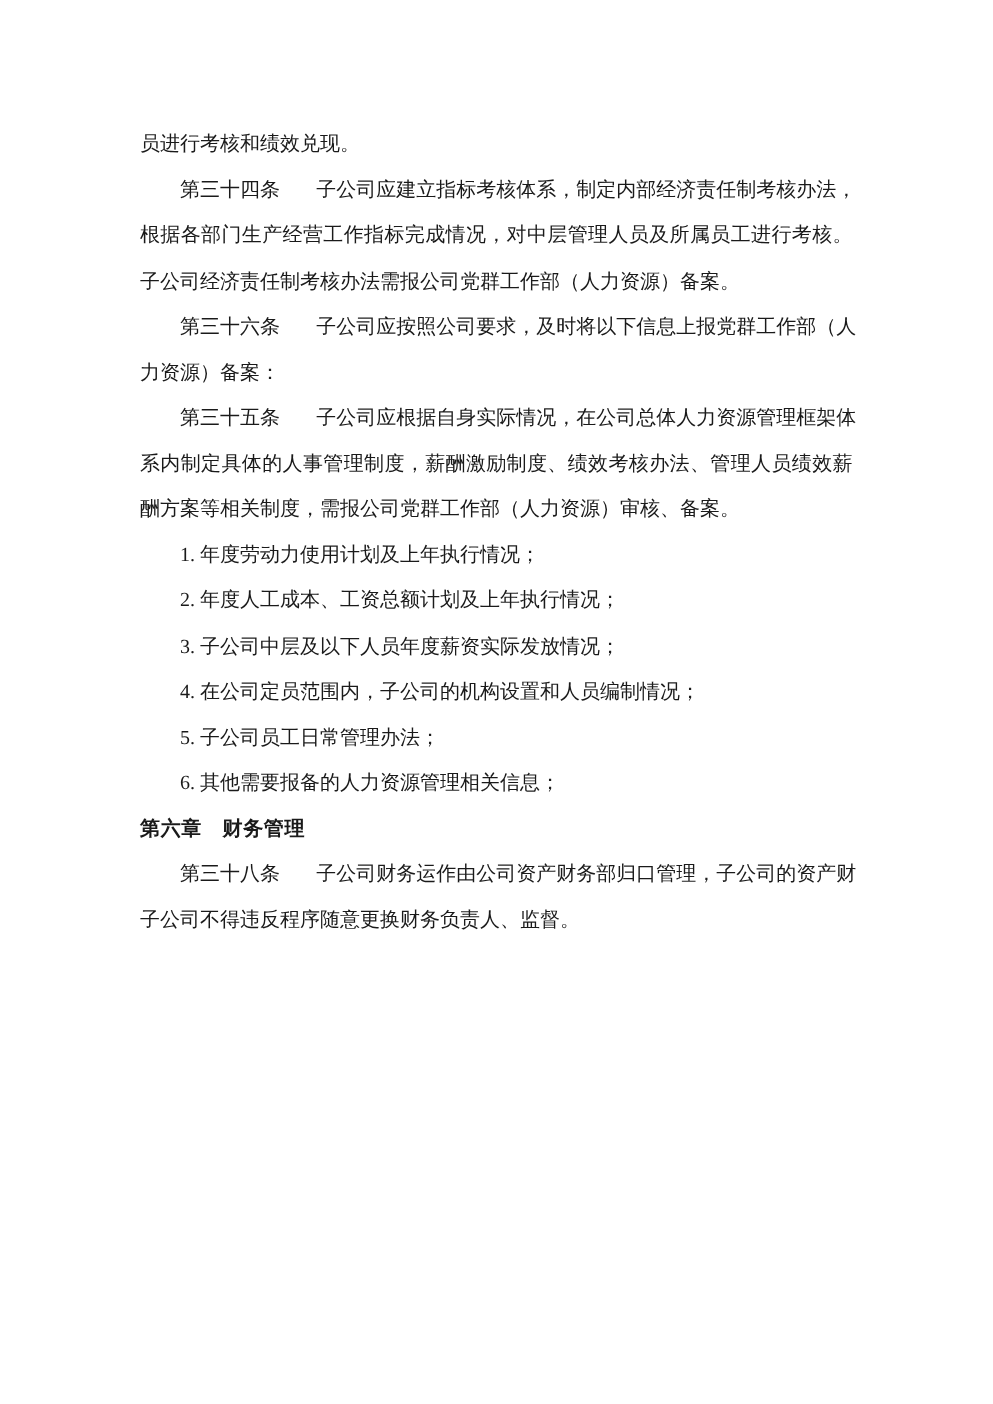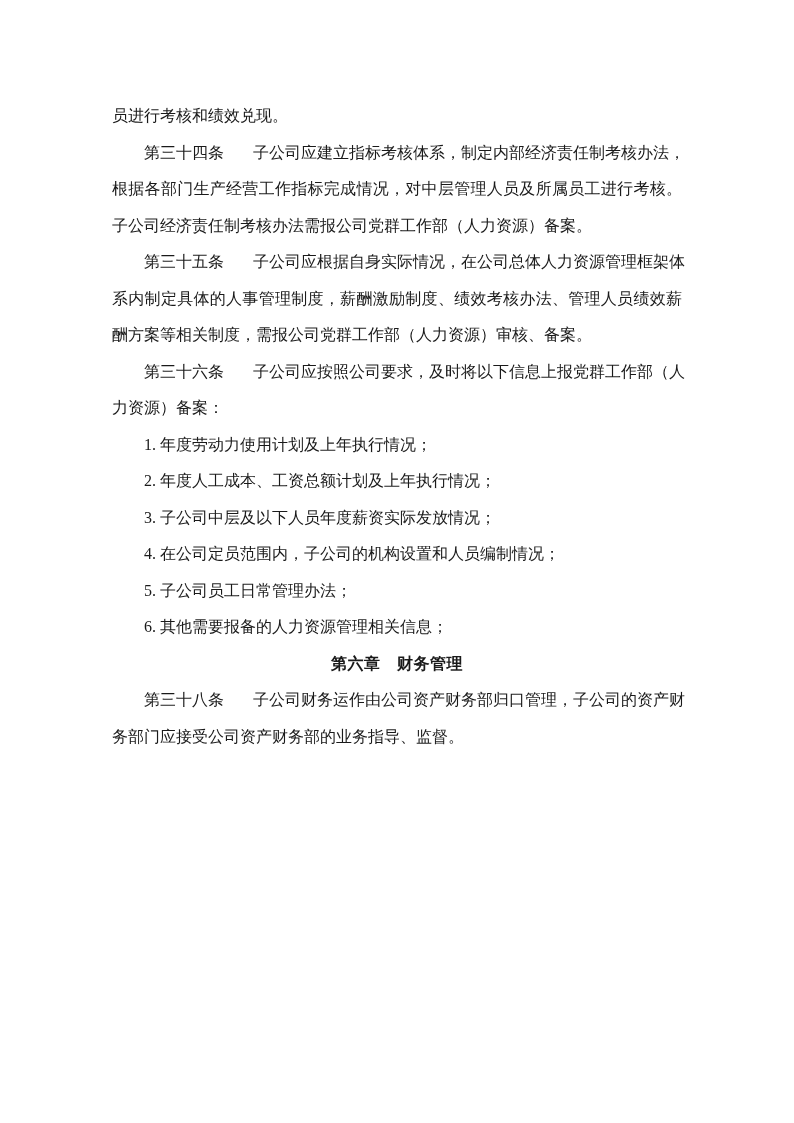--- a/index.html
+++ b/index.html
@@ -19,22 +19,22 @@
     width: 570px;
     font-size: 16px;
     line-height: 36.5px;
   }
   .line { white-space: nowrap; }
   .indent { text-indent: 32px; }
   .fill { text-align: justify; text-align-last: justify; }
   .article-label { font-weight: normal; margin-right: 29px; }
   .chapter-heading {
     font-weight: bold;
-    text-align: center;
     letter-spacing: 0.5px;
+    font-family: Liberation Mono, monospace;
   }
   .page-number {
     position: absolute;
     top: 1040px;
     left: 0;
     width: 100%;
     text-align: center;
     font-size: 15px;
     line-height: 20px;
     color: #1a1a1a;
@@ -50,44 +50,44 @@
       <div class="line">员进行考核和绩效兑现。</div>
     </div>
 
     <div class="para">
       <div class="line indent fill"><span class="article-label">第三十四条</span><span>子公司应建立指标考核体系，制定内部经济责任制考核办法，</span></div>
       <div class="line fill">根据各部门生产经营工作指标完成情况，对中层管理人员及所属员工进行考核。</div>
       <div class="line">子公司经济责任制考核办法需报公司党群工作部（人力资源）备案。</div>
     </div>
 
     <div class="para">
+      <div class="line indent fill"><span class="article-label">第三十六条</span><span>子公司应按照公司要求，及时将以下信息上报党群工作部（人</span></div>
+      <div class="line">力资源）备案：</div>
+    </div>
+
+    <div class="para">
       <div class="line indent fill"><span class="article-label">第三十五条</span><span>子公司应根据自身实际情况，在公司总体人力资源管理框架体</span></div>
       <div class="line fill">系内制定具体的人事管理制度，薪酬激励制度、绩效考核办法、管理人员绩效薪</div>
       <div class="line">酬方案等相关制度，需报公司党群工作部（人力资源）审核、备案。</div>
-    </div>
-
-    <div class="para">
-      <div class="line indent fill"><span class="article-label">第三十六条</span><span>子公司应按照公司要求，及时将以下信息上报党群工作部（人</span></div>
-      <div class="line">力资源）备案：</div>
     </div>
 
     <div class="para">
       <div class="line indent">1. 年度劳动力使用计划及上年执行情况；</div>
       <div class="line indent">2. 年度人工成本、工资总额计划及上年执行情况；</div>
       <div class="line indent">3. 子公司中层及以下人员年度薪资实际发放情况；</div>
       <div class="line indent">4. 在公司定员范围内，子公司的机构设置和人员编制情况；</div>
       <div class="line indent">5. 子公司员工日常管理办法；</div>
       <div class="line indent">6. 其他需要报备的人力资源管理相关信息；</div>
     </div>
 
     <div class="line chapter-heading">第六章　财务管理</div>
 
 
     <div class="para">
       <div class="line indent fill"><span class="article-label">第三十八条</span><span>子公司财务运作由公司资产财务部归口管理，子公司的资产财</span></div>
-      <div class="line">务部门应接受公司资产财务部的业务指导、监督。</div>
+      <div class="line">子公司不得违反程序随意更换财务负责人、监督。</div>
     </div>
 
 
   </div>
 
   <div class="page-number">6</div>
 </div>
 
 </body></html>

